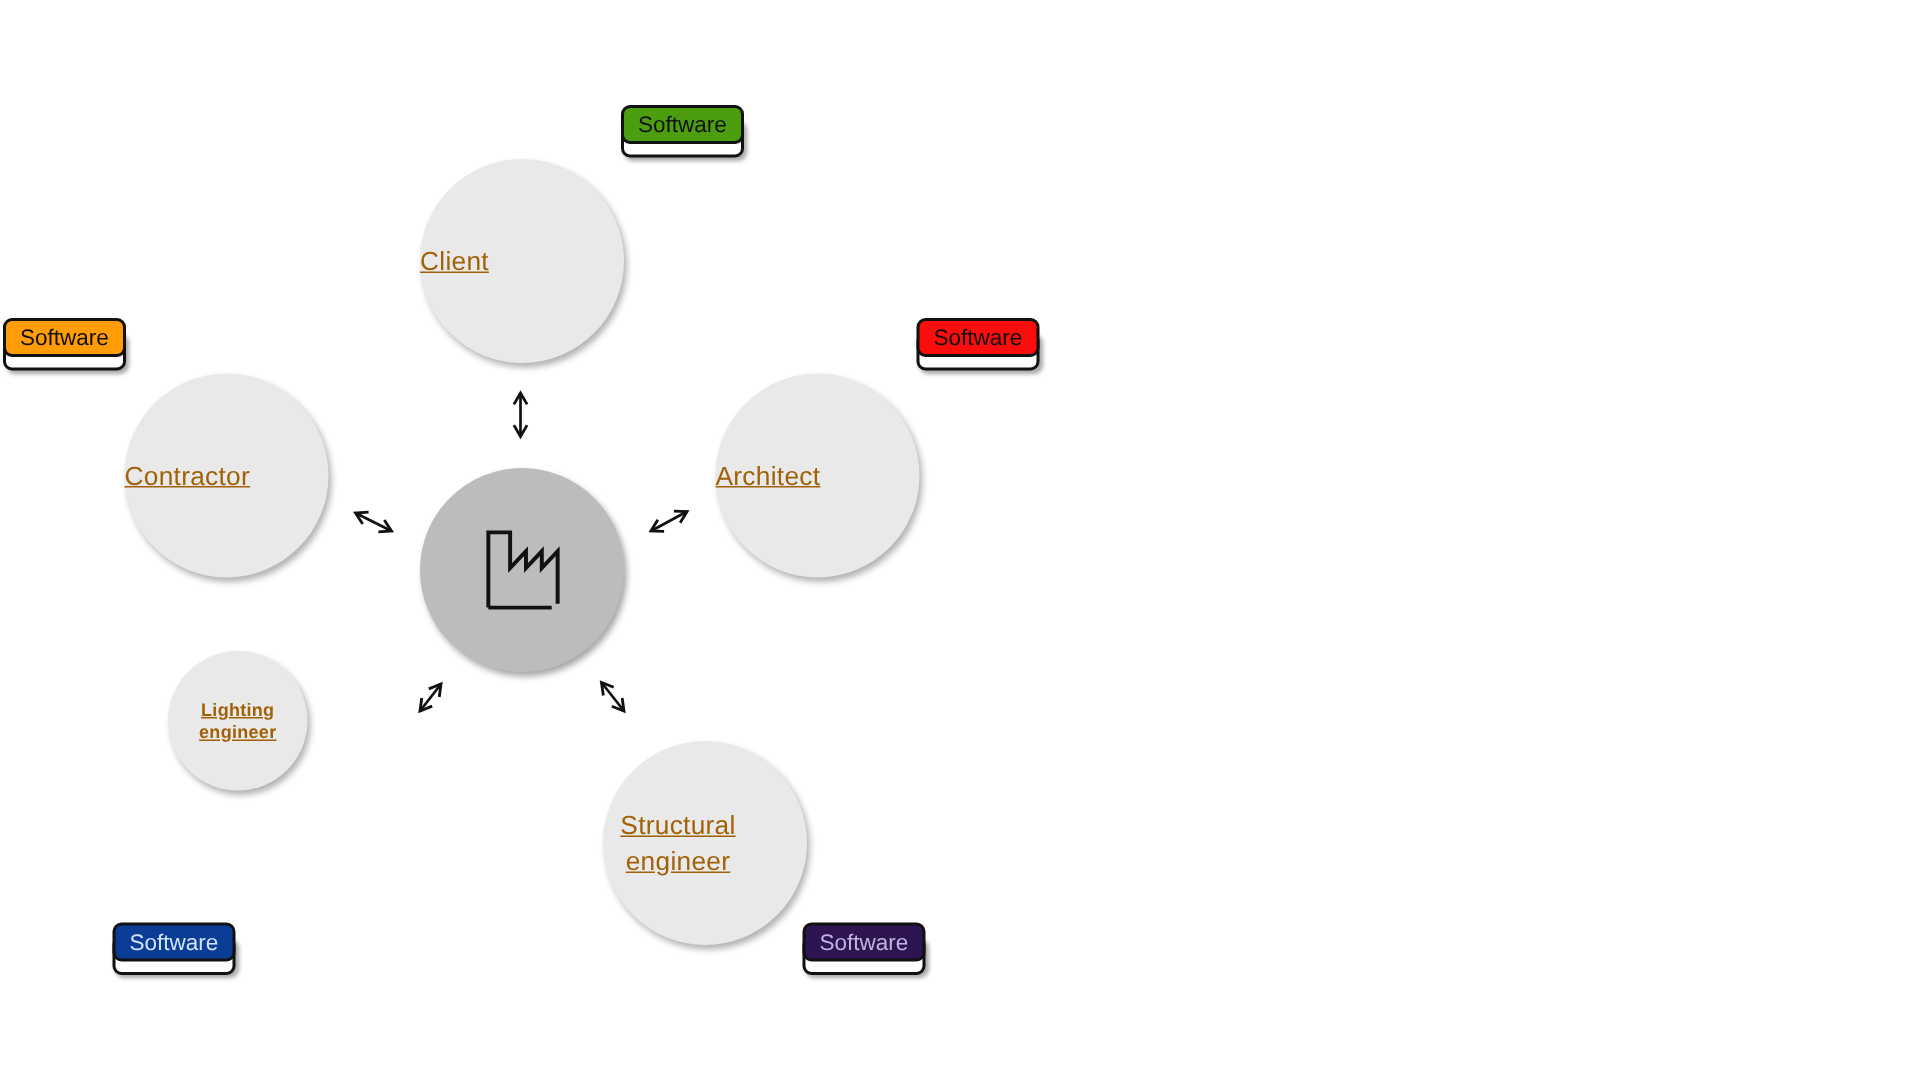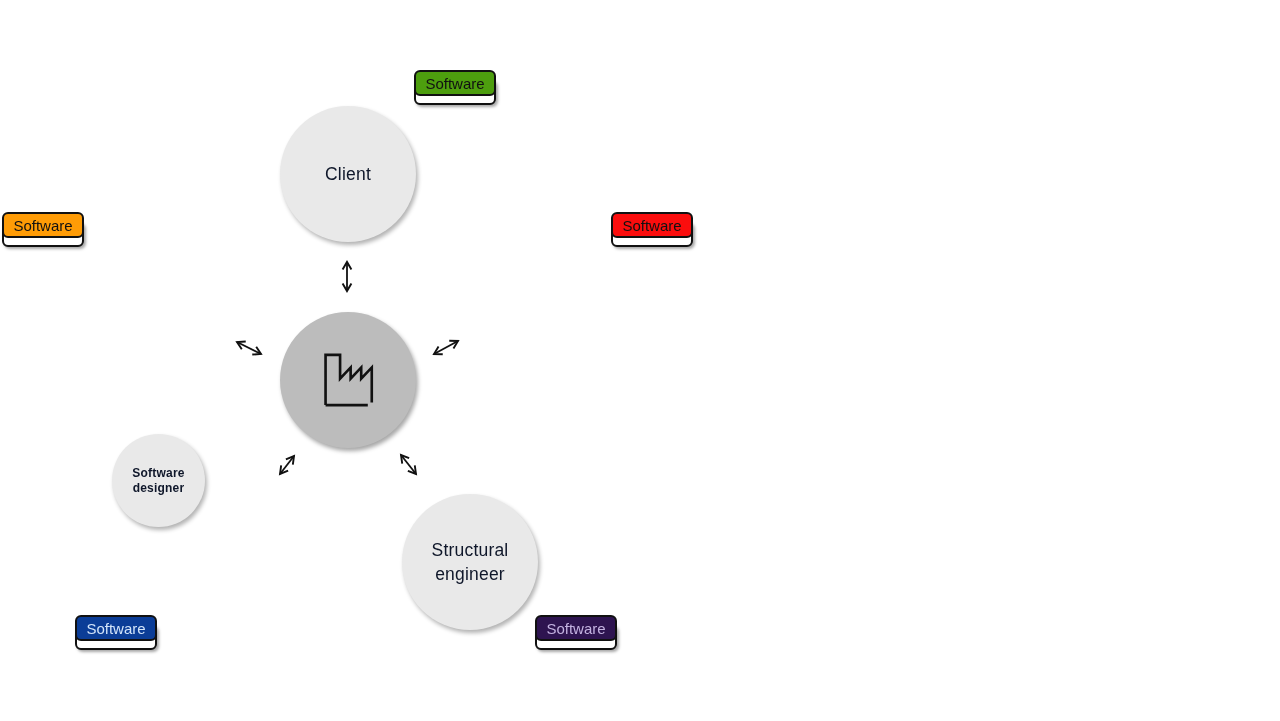--- a/index.html
+++ b/index.html
@@ -17,23 +17,23 @@
     width: 1280px; height: 721px;
     pointer-events: none;
   }
   .node {
     position: absolute;
     border-radius: 50%;
     background: #e9e9e9;
     box-shadow: 2px 3px 4px rgba(0,0,0,0.30);
     display: flex;
     align-items: center;
-    justify-content: center;
     text-align: center;
-    color: #0f172a;
+    color: #a16207;
+    text-decoration: underline;
   }
   .node .label {
     font-size: 17.5px;
     line-height: 24px;
     letter-spacing: 0.2px;
   }
   .node-client      { left: 280px; top: 106px; width: 136px; height: 136px; }
   .node-contractor  { left:  83px; top: 249px; width: 136px; height: 136px; }
   .node-architect   { left: 477px; top: 249px; width: 136px; height: 136px; }
   .node-mep         { left: 157px; top: 480px; width: 138px; height: 138px; }
@@ -102,29 +102,35 @@
     <line x1="237" y1="342" x2="261" y2="354" stroke="#111111" stroke-width="1.8" marker-start="url(#ah)" marker-end="url(#ah)"></line>
     <line x1="434" y1="354" x2="458" y2="341" stroke="#111111" stroke-width="1.8" marker-start="url(#ah)" marker-end="url(#ah)"></line>
     <line x1="280" y1="474" x2="294" y2="456" stroke="#111111" stroke-width="1.8" marker-start="url(#ah)" marker-end="url(#ah)"></line>
     <line x1="401" y1="455" x2="416" y2="474" stroke="#111111" stroke-width="1.8" marker-start="url(#ah)" marker-end="url(#ah)"></line>
   </svg>
 
   <div class="node node-client">
     <span class="label">Client</span>
   </div>
 
+  <div class="node node-contractor">
+    <span class="label">Contractor</span>
+  </div>
 
+  <div class="node node-architect">
+    <span class="label">Architect</span>
+  </div>
 
 
   <div class="node node-structural">
     <span class="label">Structural engineer</span>
   </div>
 
   <div class="node node-lighting">
-    <span class="label">Software designer</span>
+    <span class="label">Lighting engineer</span>
   </div>
 
   <div class="hub">
     <svg viewBox="0 0 100 100">
       <path d="M16,88 L16,12 L38,12 L38,48 L54,31 L54,48 L70,31 L70,48 L86,31 L86,84" fill="none" stroke="#111111" stroke-width="4" stroke-linejoin="miter"></path>
       <path d="M16,88 L80,88" fill="none" stroke="#111111" stroke-width="4"></path>
     </svg>
   </div>
 
   <div class="badge badge-client">

